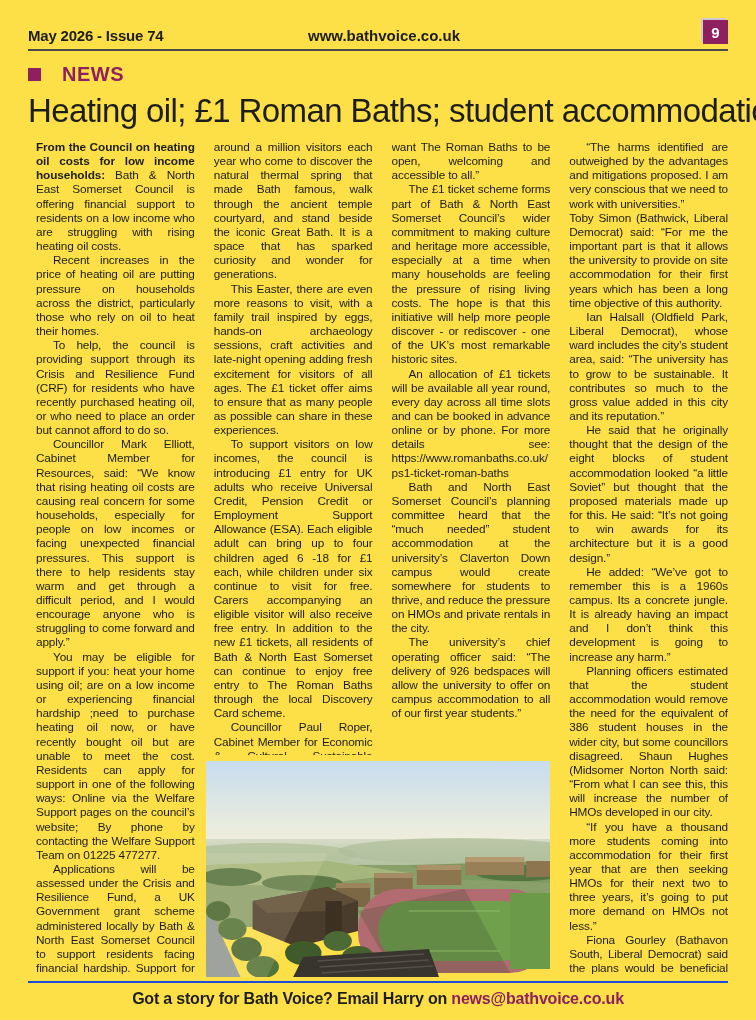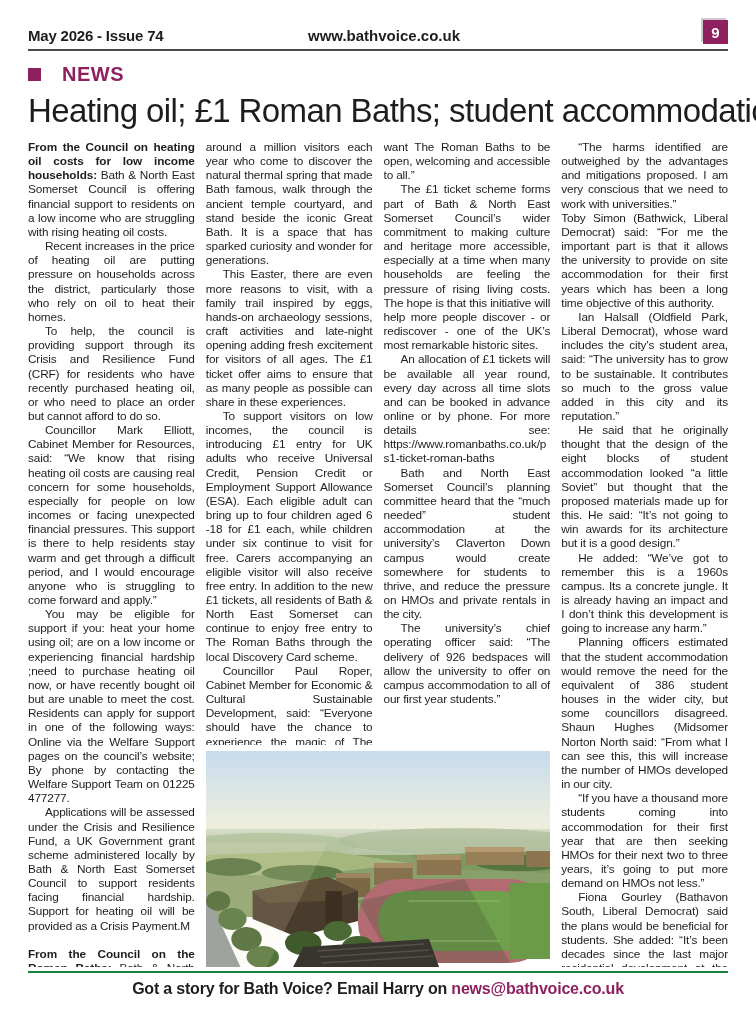--- a/index.html
+++ b/index.html
@@ -1,21 +1,21 @@
 <!DOCTYPE html>
 <html><head>
 <meta charset="utf-8">
 <style>
   * { margin:0; padding:0; box-sizing:border-box; }
   html,body { background:#e8e8e8; }
   .page {
     position:relative;
     width:756px; height:1020px;
     margin:0 auto;
-    background:#ffffff;
+    background:#fde047;
     font-family:"Liberation Sans", sans-serif;
     color:#1d1d1b;
     padding:20px 28px 0 28px;
     overflow:hidden;
     display:flex; flex-direction:column;
   }
   
   .masthead {
     display:flex; align-items:flex-end; justify-content:space-between;
     padding-bottom:5px;
@@ -39,40 +39,40 @@
   }
   
   .articles {
     flex:1 1 auto;
     display:grid;
     grid-template-columns:repeat(4, 1fr);
     grid-template-rows:1fr 222px;
     column-gap:11px;
     overflow:hidden;
   }
-  .col { overflow:hidden; }
+  .col { overflow:hidden;margin-left:8px; }
   .col-1 { grid-column:1; grid-row:1 / span 2; }
   .col-2 { grid-column:2; grid-row:1; }
   .col-3 { grid-column:3; grid-row:1; }
   .col-4 { grid-column:4; grid-row:1 / span 2; }
   .photo-slot { grid-column:2 / span 2; grid-row:2; padding-top:6px; }
   .para {
     font-size:11.8px; line-height:1.2; letter-spacing:-0.15px;
     text-align:justify; overflow-wrap:break-word;
   }
   .para.indent { text-indent:17px; }
   .para.spaced { margin-top:14px; }
   .para strong { letter-spacing:-0.1px; }
   
   .photo { width:100%; height:216px; display:block; }
   
   .footer {
-    border-top:2px solid #15803d;
+    border-top:2px solid #1d4ed8;
     margin-top:4px;
-    padding:7px 0 22px 0;
+    padding:7px 0 12px 0;
     text-align:center;
     font-size:16px; font-weight:bold; letter-spacing:-0.2px;
   }
   .footer .email { color:#8e205f; }
 </style>
 </head>
 <body>
 
 <div class="page">
 

